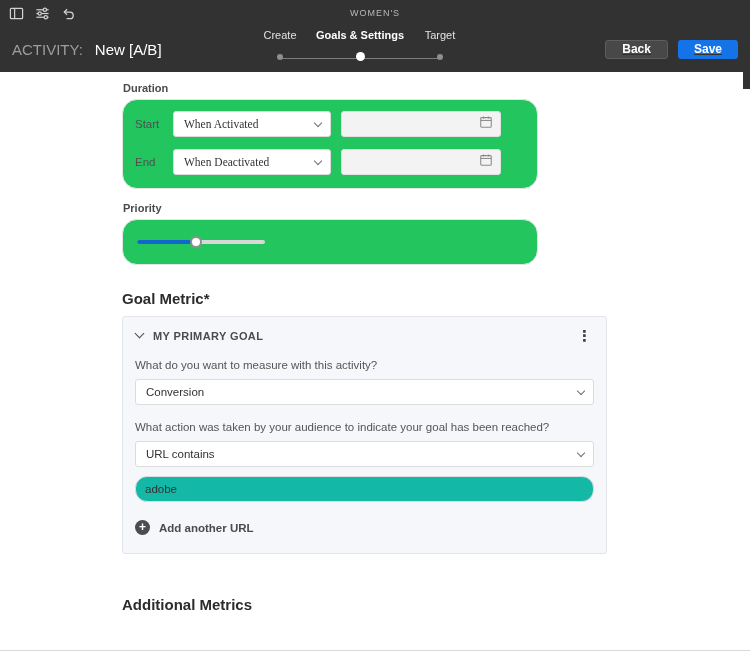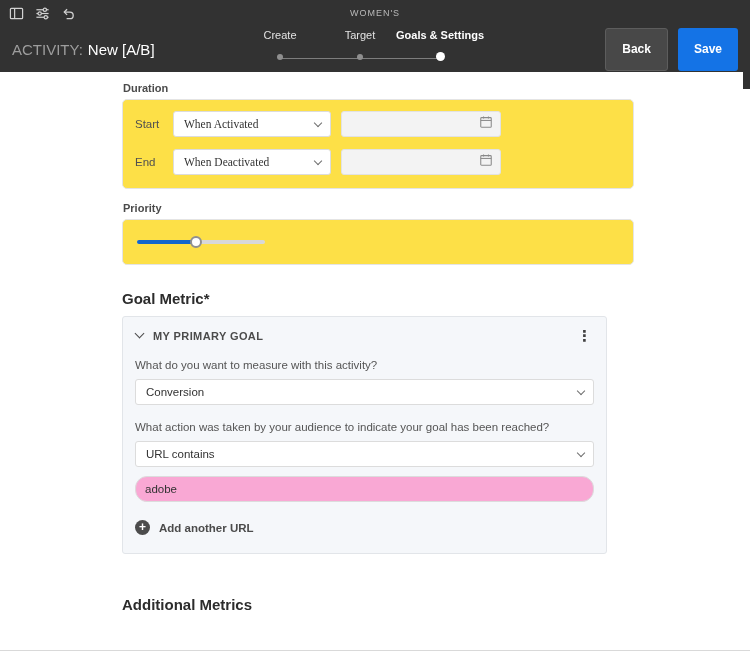--- a/index.html
+++ b/index.html
@@ -5,51 +5,51 @@
   * { box-sizing: border-box; }
   html,body { margin:0; padding:0; }
   body {
     width:750px; height:652px; position:relative; overflow:hidden;
     background:#ffffff;
     font-family:"Liberation Sans","DejaVu Sans",sans-serif;
     color:#323232;
   }
 
   
-  header { background:#323232; height:72px; position:relative; }
+  header { background:#323232; height:72px; position:relative;text-decoration:underline; }
   .header-top { height:26px; display:flex; align-items:center; position:relative; }
   .top-icons { display:flex; gap:11px; padding-left:9px; color:#d2d2d2; align-items:center; }
   .top-icon { width:15px; height:15px; display:inline-flex; cursor:pointer; }
   .workspace-label {
     position:absolute; left:50%; transform:translateX(-50%); top:8px;
     font-size:9px; letter-spacing:1px; color:#b9b9b9;
   }
   .header-main { height:46px; display:flex; align-items:center; position:relative; padding:0 12px; }
   .activity-title { font-size:15px; color:#9d9d9d; white-space:nowrap; }
-  .activity-name { color:#ffffff; margin-left:5px; }
+  .activity-name { color:#ffffff; margin-left:12px; }
 
   .stepper { position:absolute; left:calc(50% - 15px); transform:translateX(-50%); top:3px; width:240px; height:40px; display:flex; }
   .step { width:80px; display:flex; flex-direction:column; align-items:center; position:relative; z-index:1; }
   .step-label { font-size:11px; color:#e2e2e2; white-space:nowrap; margin-bottom:10px; }
   .step.active .step-label { font-weight:bold; color:#ffffff; }
   .dot { width:6px; height:6px; border-radius:50%; background:#8f8f8f; margin-top:3px; }
   .step.active .dot { width:9px; height:9px; background:#ffffff; margin-top:1px; }
   .step-line { position:absolute; top:29px; left:40px; width:160px; height:1px; background:#7d7d7d; z-index:0; }
 
   .header-buttons { margin-left:auto; display:flex; gap:10px; }
-  .btn { height:43px; padding:0 16px; border-radius:3px; font-size:12px; font-weight:bold; cursor:pointer; font-family:inherit; }
+  .btn { height:19px; padding:0 16px; border-radius:3px; font-size:12px; font-weight:bold; cursor:pointer; font-family:inherit; }
   .btn-back { background:#484848; color:#ffffff; border:1px solid #5d5d5d; }
   .btn-save { background:#1473e6; color:#ffffff; border:none; }
 
   .right-nub { position:absolute; top:72px; right:0; width:7px; height:17px; background:#323232; }
 
   
   main { padding:10px 0 0 122px; width:607px; }
   .section-label { font-size:11px; font-weight:bold; color:#4b4b4b; margin:0 0 5px 1px; }
-  .box { border:1px solid #e4e4e4; border-radius:5px; background:#fde047; width:512px; }
+  .box { border:1px solid #e4e4e4; border-radius:15px; background:#22c55e; width:416px; }
   .duration-box { padding:10px 12px 13px; margin-bottom:13px; }
   .dur-row { display:flex; align-items:center; margin-top:12px; }
   .dur-row:first-child { margin-top:1px; }
   .dur-label { width:38px; font-size:11.5px; color:#505050; }
   .dropdown {
     height:26px; background:#fff; border:1px solid #dcdcdc; border-radius:3px;
     display:flex; align-items:center; justify-content:space-between;
     padding:0 9px 0 10px; font-size:11.5px; color:#323232; cursor:pointer;
   }
   .dd-duration { width:158px; margin-right:10px;font-family:Liberation Serif, serif; }
@@ -73,21 +73,21 @@
   .goal-chev { width:7px; height:7px; border-right:1.6px solid #4b4b4b; border-bottom:1.6px solid #4b4b4b; transform:rotate(45deg); margin:-4px 10px 0 1px; }
   .goal-title { font-size:11px; font-weight:bold; color:#4b4b4b; letter-spacing:0.4px; flex:1; }
   .kebab { font-size:15px; color:#3f3f3f; font-weight:bold; cursor:pointer; line-height:1; padding:0 2px; }
   .goal-body { padding:0 12px 18px; }
   .question { font-size:11.5px; color:#555555; margin:8px 0 8px; }
   .q2 { margin-top:16px; }
   .dd-full { width:100%; }
   .stack { }
   .url-input {
     display:block; width:100%; height:26px; border:1px solid #dcdcdc; border-radius:12px;
-    padding:0 9px; font-size:11.5px; color:#323232; font-family:inherit; background:#f9a8d4; margin-top:9px;
+    padding:0 9px; font-size:11.5px; color:#323232; font-family:inherit; background:#14b8a6; margin-top:9px;
   }
   .add-url { display:flex; align-items:center; gap:9px; margin-top:18px; cursor:pointer; width:max-content; }
   .plus-circle { width:15px; height:15px; border-radius:50%; background:#4c4c4c; color:#fff; font-size:12px; line-height:14px; text-align:center; font-weight:bold; }
   .add-url-label { font-size:11.5px; font-weight:bold; color:#4b4b4b; }
 
   .bottom-divider { position:absolute; left:0; right:0; bottom:1px; height:1px; background:#d9d9d9; }
 </style>
 </head>
 <body>
 
@@ -124,26 +124,26 @@
     <div class="activity-title">
       <span>ACTIVITY:</span><span class="activity-name">New [A/B]</span>
     </div>
 
     <div class="stepper">
       <div class="step-line"></div>
       <div class="step">
         <span class="step-label">Create</span>
         <span class="dot"></span>
       </div>
+      <div class="step active">
+        <span class="step-label">Goals &amp; Settings</span>
+        <span class="dot"></span>
+      </div>
       <div class="step">
         <span class="step-label">Target</span>
-        <span class="dot"></span>
-      </div>
-      <div class="step active">
-        <span class="step-label">Goals &amp; Settings</span>
         <span class="dot"></span>
       </div>
     </div>
 
     <div class="header-buttons">
       <button class="btn btn-back">Back</button>
       <button class="btn btn-save">Save</button>
     </div>
   </div>
 </header>

